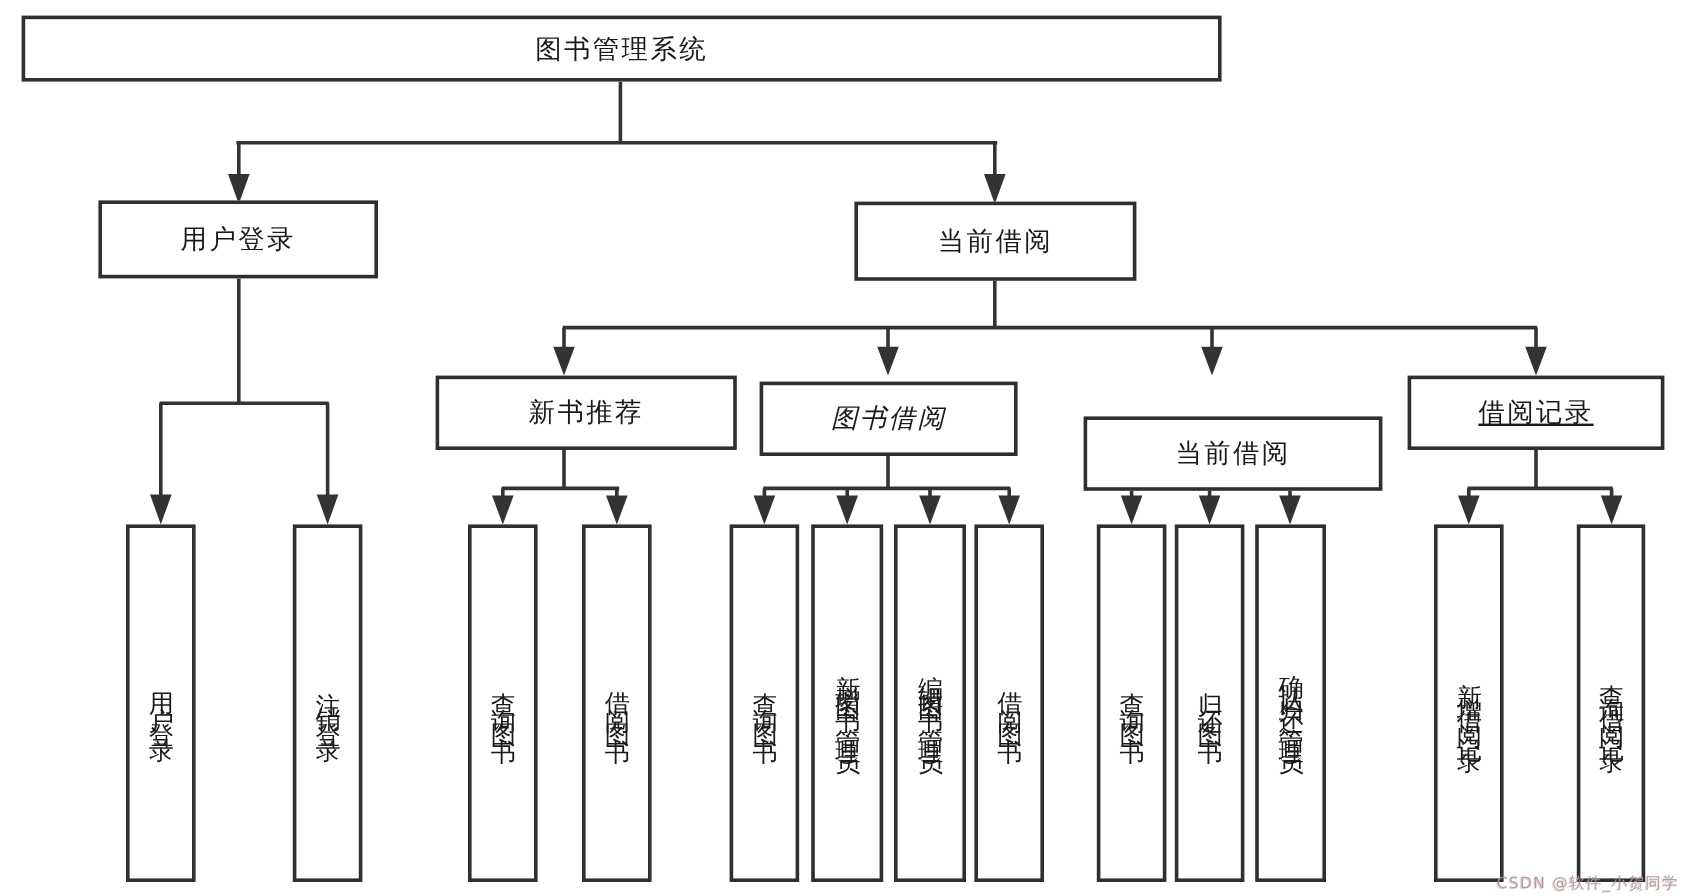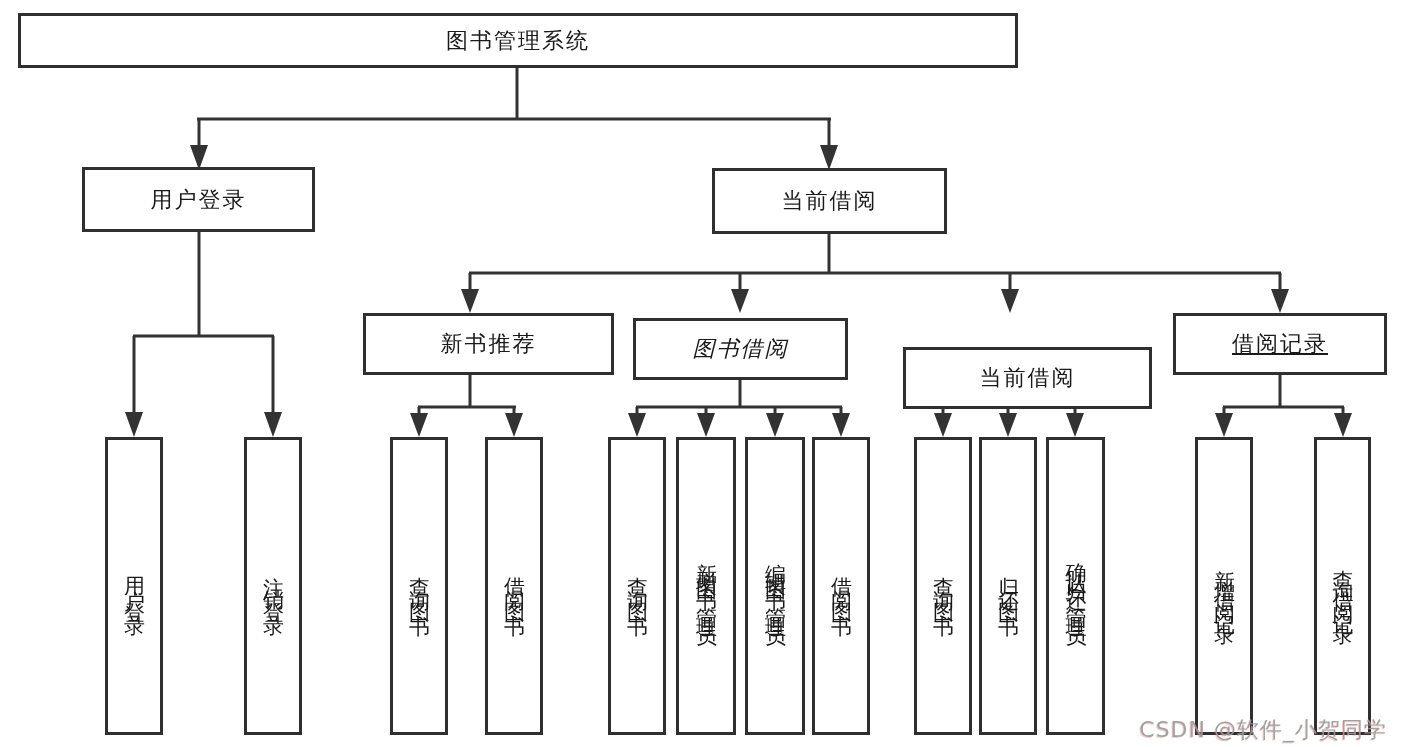--- a/index.html
+++ b/index.html
@@ -49,23 +49,23 @@
     writing-mode: vertical-rl;
     text-orientation: mixed;
     font-size: 21px;
     line-height: 1;
     color: #1a1a1a;
     white-space: nowrap;
   }
 
   .watermark {
     position: absolute;
-    right: 18px;
+    right: 6px;
     bottom: 2px;
-    font-size: 22px;
+    font-size: 13px;
     color: #9b9b9b;
     opacity: 0.92;
     letter-spacing: 1px;
     text-shadow: -1px 1px 0 rgba(226, 96, 96, 0.35);
     z-index: 10;
     white-space: nowrap;
   }
 </style>
 </head>
 <body>

